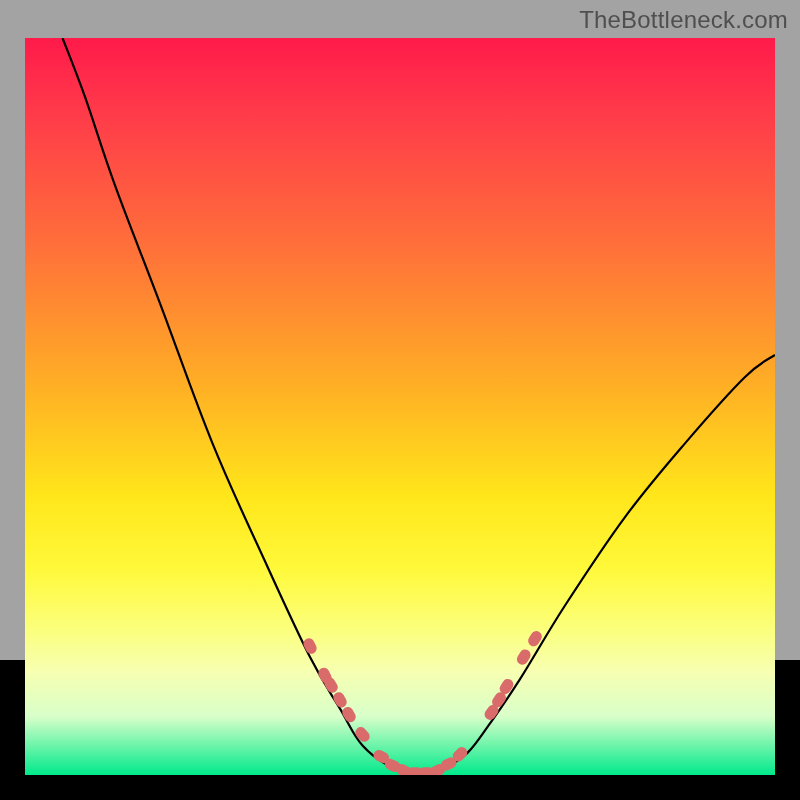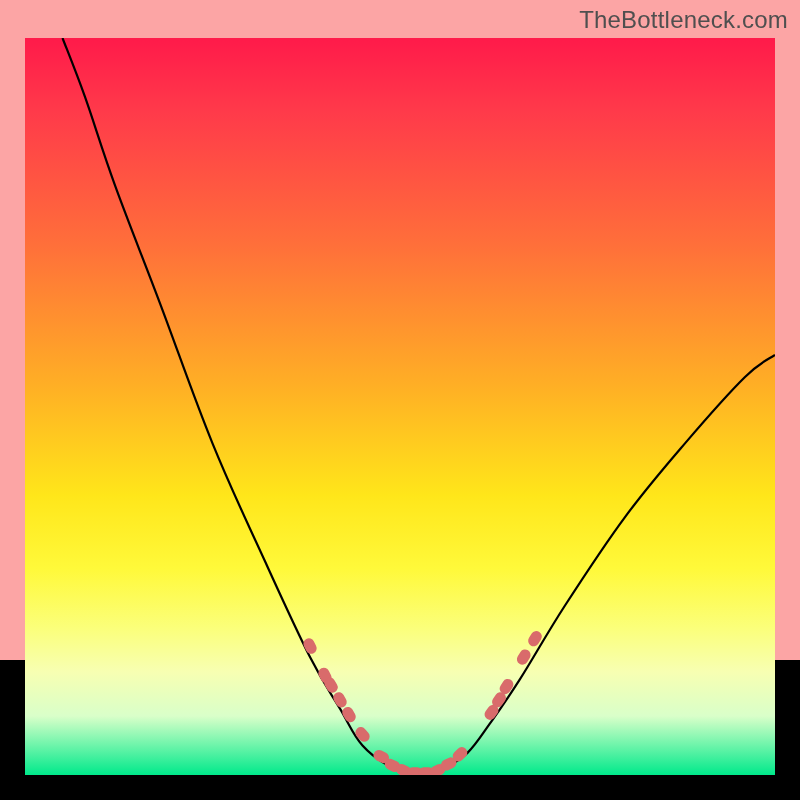--- a/index.html
+++ b/index.html
@@ -8,21 +8,21 @@
     width: 800px;
     height: 800px;
     background: #000;
     font-family: Arial, Helvetica, sans-serif;
     overflow: hidden;
   }
   .frame {
     position: relative;
     width: 800px;
     height: 660px;
-    background: #fca5a5;
+    background: #a3a3a3;
   }
   .watermark {
     position: absolute;
     top: 6px;
     right: 12px;
     color: #4f4f4f;
     font-size: 24px;
     font-weight: 500;
     letter-spacing: 0.2px;
     font-family: Arial, Helvetica, sans-serif;

